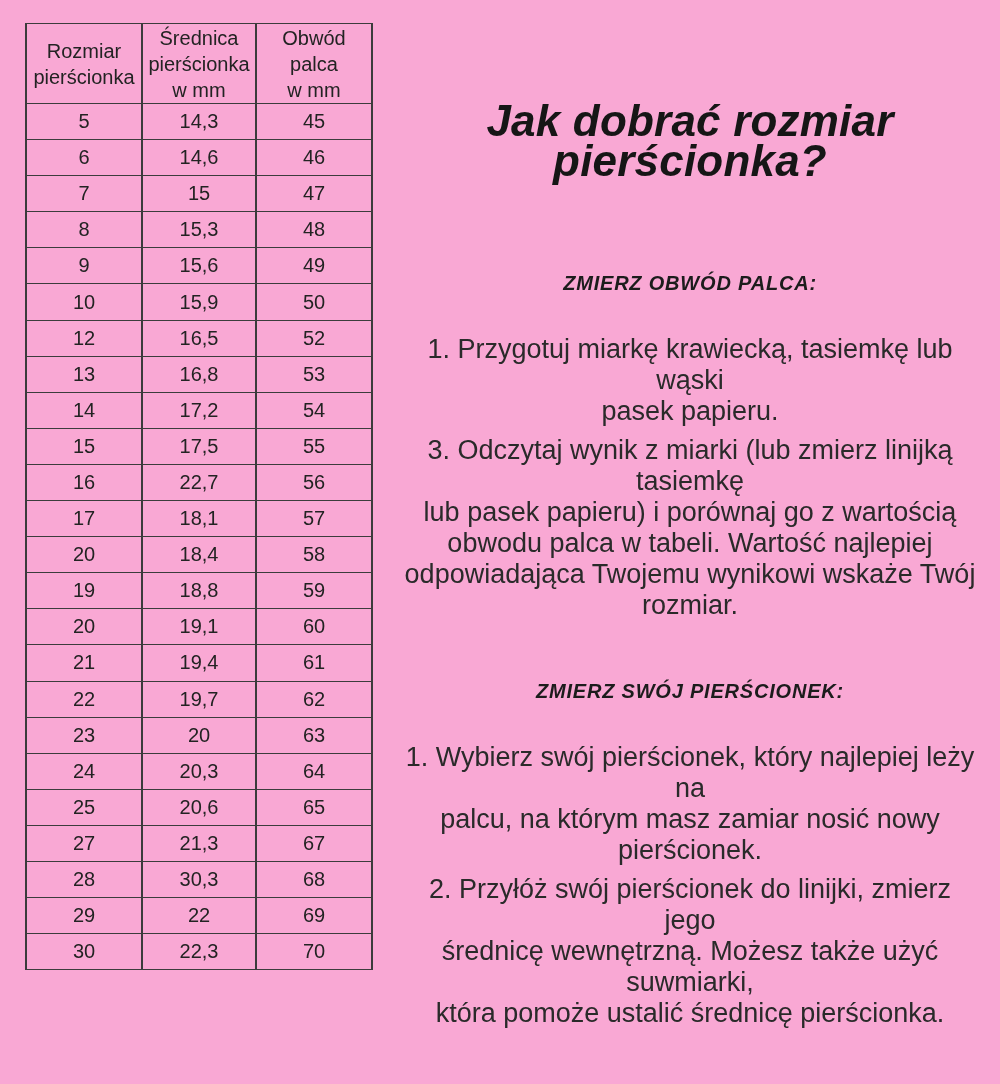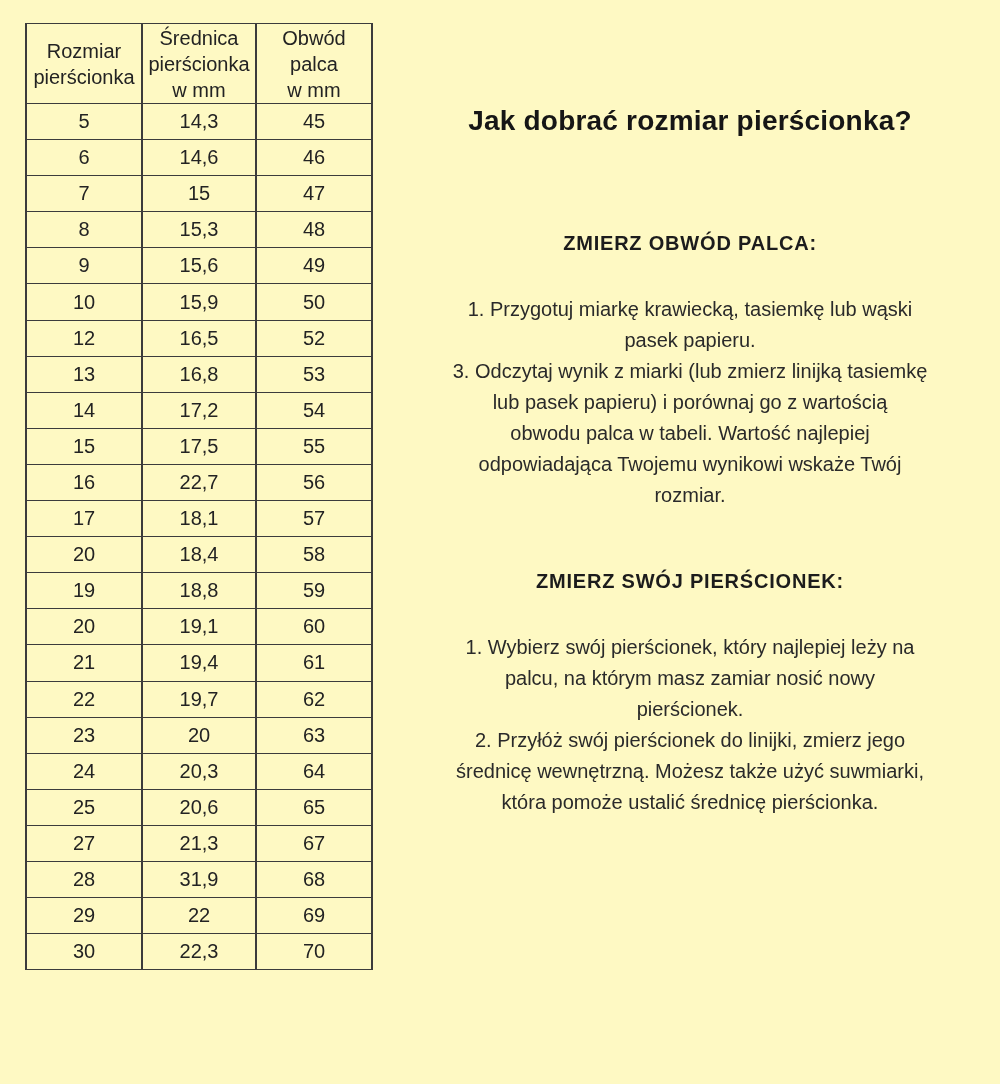--- a/index.html
+++ b/index.html
@@ -6,21 +6,21 @@
     margin: 0;
     padding: 0;
     background: #ffffff;
     font-family: "Liberation Sans", sans-serif;
     color: #232323;
   }
   .page {
     position: relative;
     width: 1000px;
     height: 1084px;
-    background: #fef9c3;
+    background: #f9a8d4;
     overflow: hidden;
   }
 
   
   .size-table {
     position: absolute;
     left: 25px;
     top: 23px;
     width: 346px;
     border-collapse: collapse;
@@ -50,40 +50,42 @@
   
   .content {
     position: absolute;
     left: 392px;
     top: 0;
     width: 596px;
     text-align: center;
   }
   .content h1 {
     margin: 101px 0 0 0;
-    font-size: 28px;
+    font-size: 44px;
     line-height: 40px;
     font-weight: 700;
     letter-spacing: 0.2px;
     color: #161616;
+    font-style: italic;
   }
   .section:first-of-type { margin-top: 90px; }
   .section + .section { margin-top: 58px; }
   .section h2 {
     margin: 0;
     font-size: 20px;
     line-height: 24px;
     font-weight: 700;
     letter-spacing: 0.8px;
     color: #1c1c1c;
+    font-style: italic;
   }
   .items { margin-top: 39px; }
   .items p {
-    margin: 0;
-    font-size: 20px;
+    margin: 8px;
+    font-size: 27px;
     line-height: 31px;
     white-space: pre-line;
     color: #2a2a2a;
   }
 </style>
 </head>
 <body>
 
 <div class="page">
 
@@ -205,21 +207,21 @@
           <td>20,6</td>
           <td>65</td>
         </tr>
         <tr>
           <td>27</td>
           <td>21,3</td>
           <td>67</td>
         </tr>
         <tr>
           <td>28</td>
-          <td>31,9</td>
+          <td>30,3</td>
           <td>68</td>
         </tr>
         <tr>
           <td>29</td>
           <td>22</td>
           <td>69</td>
         </tr>
         <tr>
           <td>30</td>
           <td>22,3</td>

